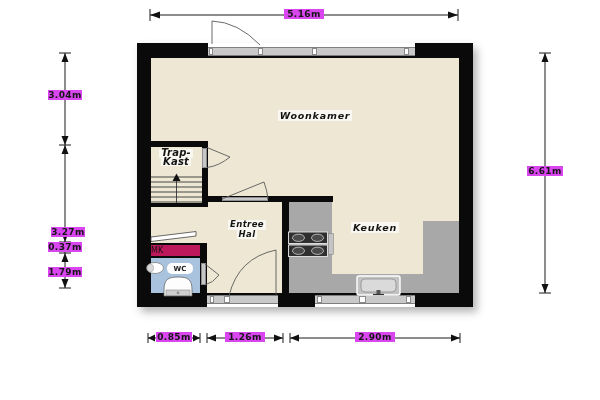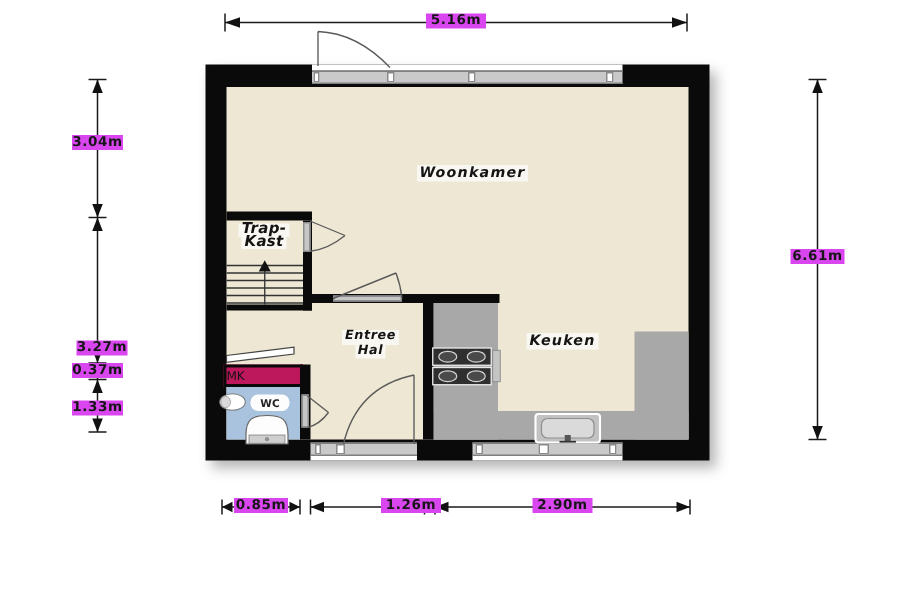--- a/index.html
+++ b/index.html
@@ -194,19 +194,19 @@
     <span>Kast</span>
   </div>
   <div class="abs wcpill" style="left:167px;top:263px;width:26px;height:11px;">
     <span>WC</span>
   </div>
 
   <div class="dimlabel" style="left:284px;top:9px;width:40px;">5.16m</div>
   <div class="dimlabel" style="left:48px;top:90px;width:34px;">3.04m</div>
   <div class="dimlabel" style="left:51px;top:187px;width:34px;margin-top:40px;">3.27m</div>
   <div class="dimlabel" style="left:48px;top:242px;width:34px;">0.37m</div>
-  <div class="dimlabel" style="left:48px;top:267px;width:34px;">1.33m</div>
+  <div class="dimlabel" style="left:48px;top:267px;width:34px;">1.79m</div>
   <div class="dimlabel" style="left:527px;top:166px;width:36px;">6.61m</div>
   <div class="dimlabel" style="left:156px;top:332px;width:36px;">0.85m</div>
-  <div class="dimlabel" style="left:225px;top:332px;width:40px;margin-left:29px;">1.26m</div>
+  <div class="dimlabel" style="left:225px;top:332px;width:40px;">1.26m</div>
   <div class="dimlabel" style="left:355px;top:332px;width:40px;">2.90m</div>
 
 </div>
 
 </body></html>

